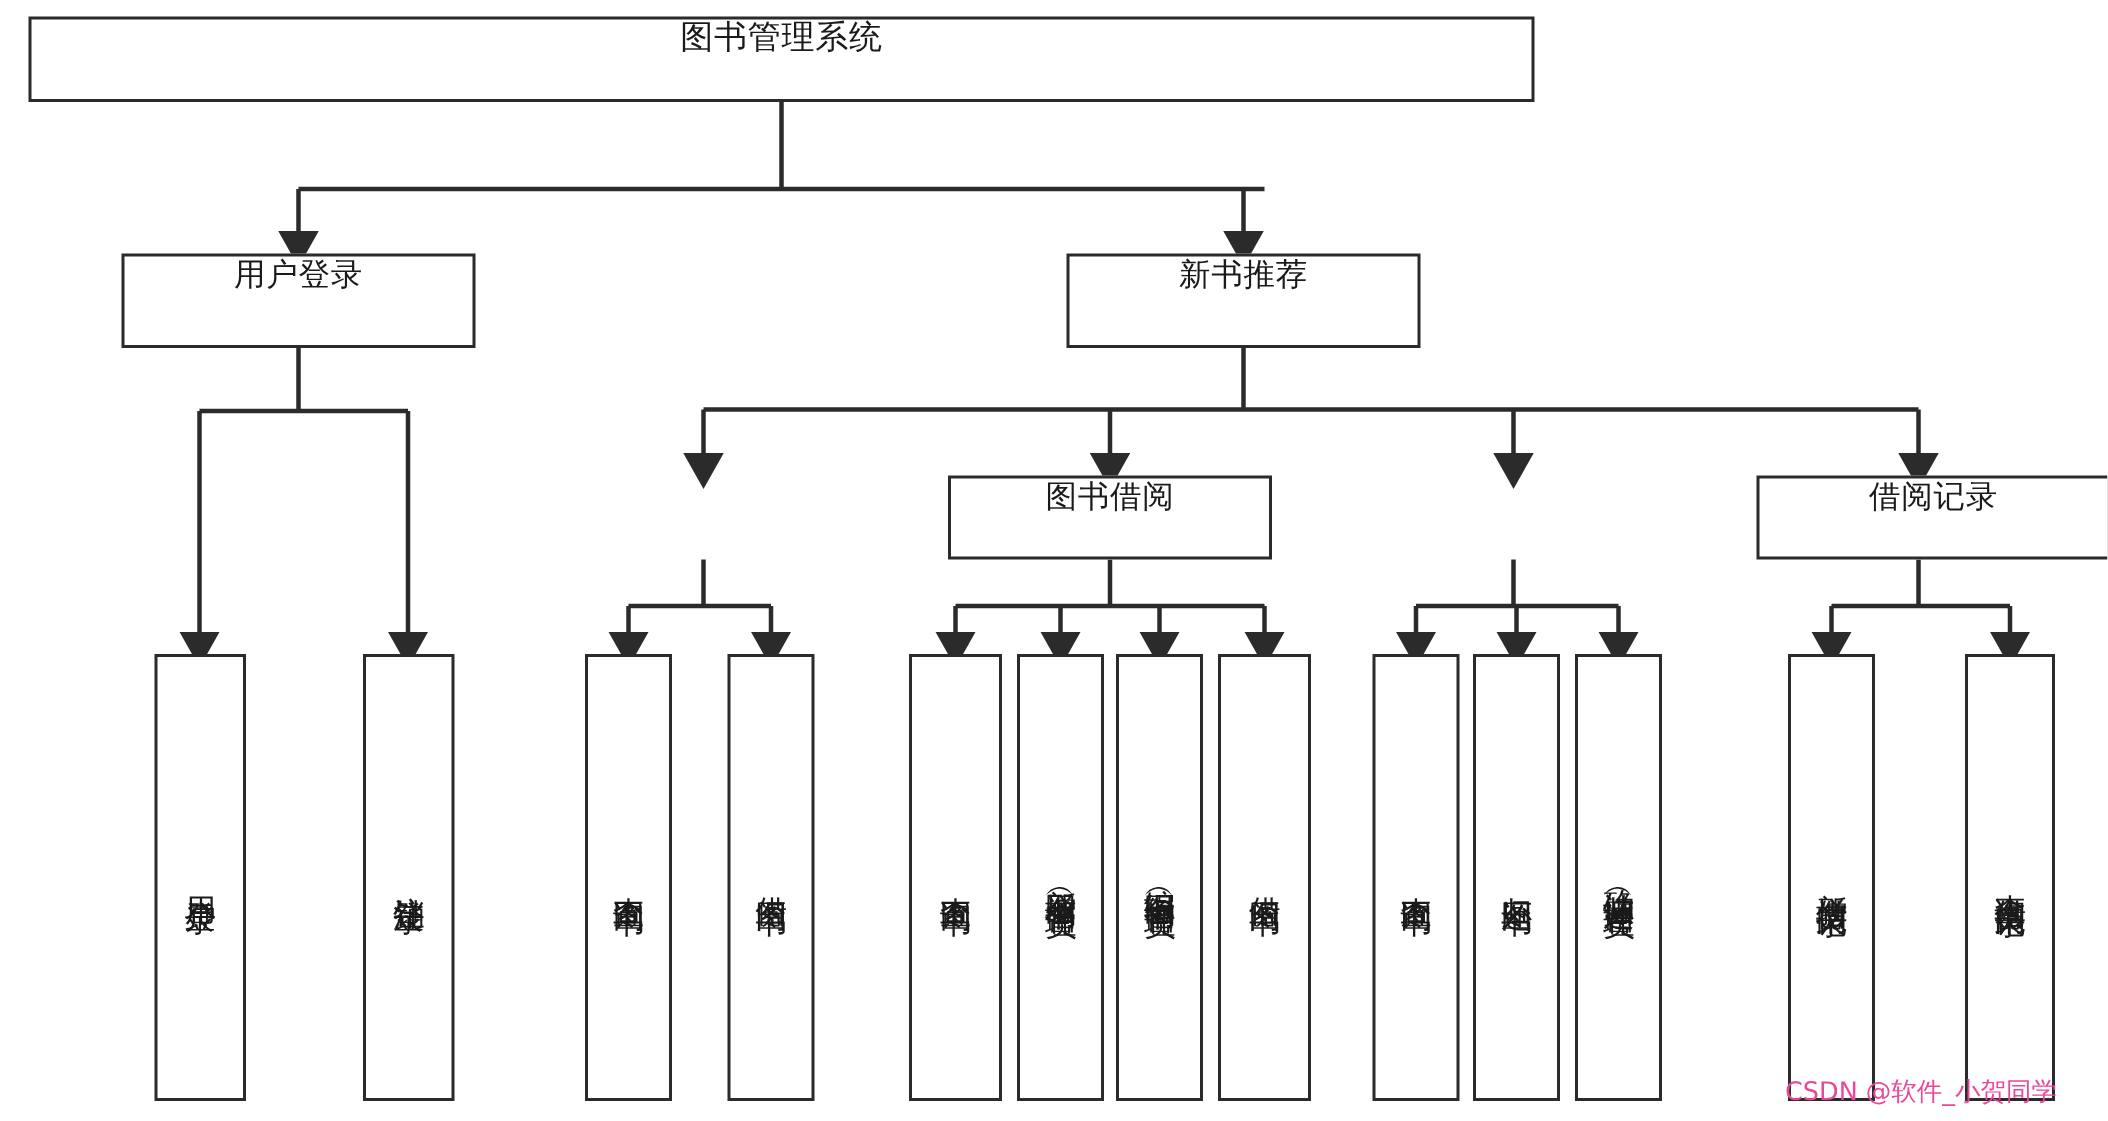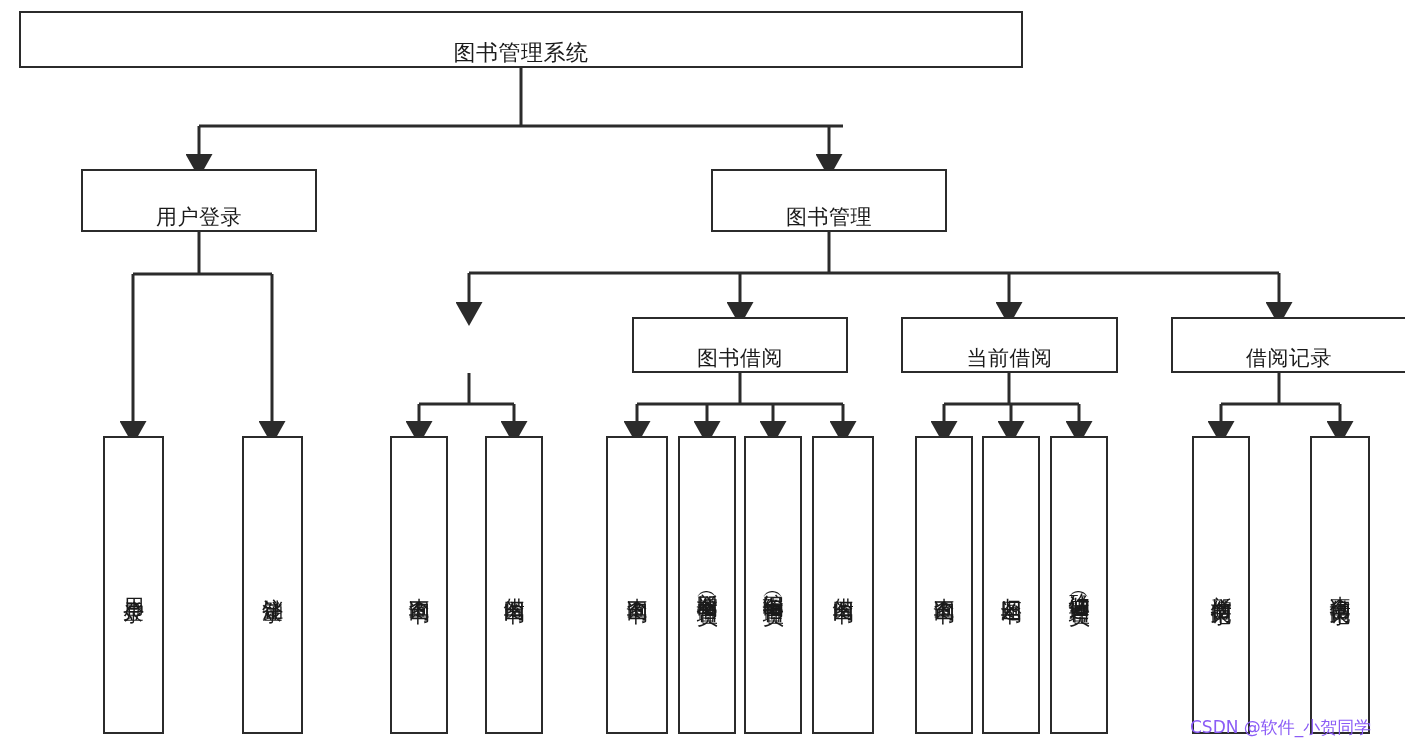--- a/index.html
+++ b/index.html
@@ -25,21 +25,21 @@
     width: 1405px;
     height: 747px;
     pointer-events: none;
   }
   .node {
     position: absolute;
     box-sizing: border-box;
     background: #ffffff;
     border: 2px solid #2b2b2b;
     display: flex;
-    align-items: flex-end;
+    align-items: flex-start;
     justify-content: center;
     color: #1a1a1a;
     z-index: 3;
   }
   .node .lbl {
     display: block;
     text-align: center;
     line-height: 1.18;
     letter-spacing: 0.5px;
   }
@@ -60,21 +60,21 @@
     writing-mode: vertical-rl;
     text-orientation: upright;
     font-size: 21px;
     line-height: 1.25;
     letter-spacing: 2px;
     max-height: 270px;
   }
   .watermark {
     position: absolute;
     font-size: 17px;
-    color: #8b5cf6;
+    color: #ec4899;
     white-space: nowrap;
     z-index: 5;
     font-family: "DejaVu Sans", "Liberation Sans", sans-serif;
   }
 </style>
 </head>
 <body>
 
 <div id="canvas">
 
@@ -129,28 +129,25 @@
   </svg>
 
   <div class="node horiz root" style="left:19px; top:11px; width:1004px; height:57px;">
     <span class="lbl">图书管理系统</span>
   </div>
 
   <div class="node horiz" style="left:81px; top:169px; width:236px; height:63px;">
     <span class="lbl">用户登录</span>
   </div>
   <div class="node horiz" style="left:711px; top:169px; width:236px; height:63px;">
-    <span class="lbl">图书管理</span>
+    <span class="lbl">新书推荐</span>
   </div>
 
   <div class="node horiz" style="left:632px; top:317px; width:216px; height:56px;">
     <span class="lbl">图书借阅</span>
-  </div>
-  <div class="node horiz" style="left:901px; top:317px; width:217px; height:56px;">
-    <span class="lbl">当前借阅</span>
   </div>
   <div class="node horiz" style="left:1171px; top:317px; width:236px; height:56px;">
     <span class="lbl">借阅记录</span>
   </div>
 
   <div class="node vert" style="left:103px; top:436px; width:61px; height:298px;">
     <span class="lbl">用户登录</span>
   </div>
   <div class="node vert" style="left:242px; top:436px; width:61px; height:298px;">
     <span class="lbl">注销登录</span>

